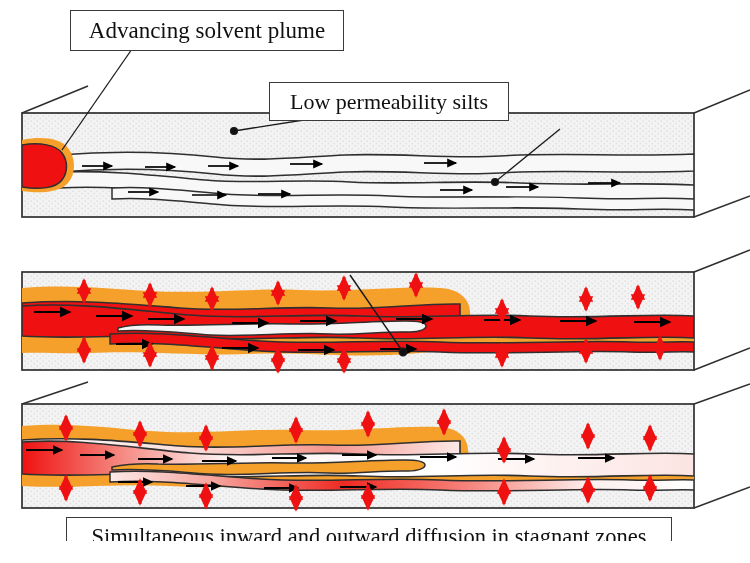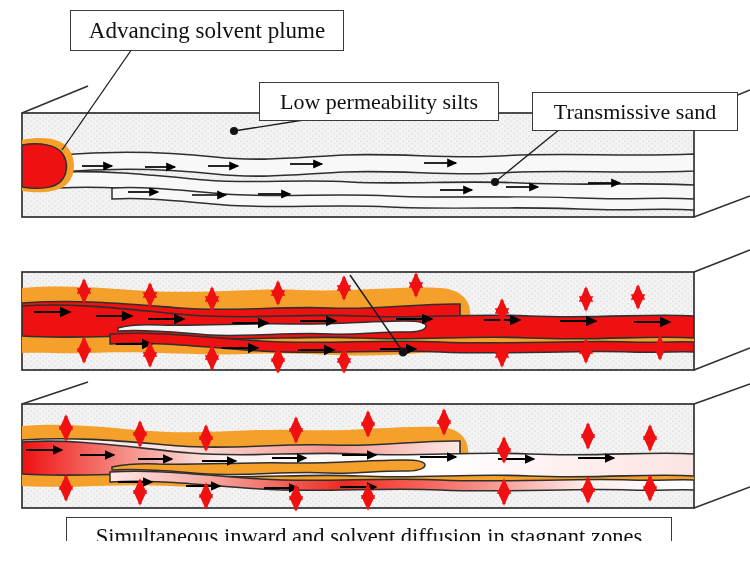--- a/index.html
+++ b/index.html
@@ -14,21 +14,21 @@
     font-family:"Liberation Serif",serif;
     color:#101010;
     white-space:nowrap;
     line-height:1;
     display:flex;
     align-items:center;
     justify-content:center;
     z-index:30;
   }
   #callout-plume{left:70px;top:10px;width:272px;height:39px;font-size:23px;}
-  #callout-silts{left:259px;top:82px;width:238px;height:37px;font-size:22px;}
+  #callout-silts{left:269px;top:82px;width:238px;height:37px;font-size:22px;}
   #callout-sand{left:532px;top:92px;width:204px;height:37px;font-size:22px;}
   #callout-halo{left:130px;top:238px;width:422px;height:37px;font-size:22px;}
   #callout-simul{left:66px;top:517px;width:604px;height:38px;font-size:22.5px;}
 </style>
 </head>
 <body>
 
 <div id="stage">
 
   <svg class="diagram" viewBox="0 0 750 563">
@@ -280,22 +280,19 @@
   </svg>
 
   <div class="callout" id="callout-plume">
     <span>Advancing solvent plume</span>
   </div>
 
   <div class="callout" id="callout-silts">
     <span>Low permeability silts</span>
   </div>
 
-  <div class="callout" id="callout-sand">
-    <span>Transmissive sand</span>
+
+
+  <div class="callout" id="callout-simul">
+    <span>Simultaneous inward and outward diffusion in stagnant zones</span>
   </div>
 
-
-  <div class="callout" id="callout-simul">
-    <span>Simultaneous inward and solvent diffusion in stagnant zones</span>
-  </div>
-
 </div>
 
 </body></html>

